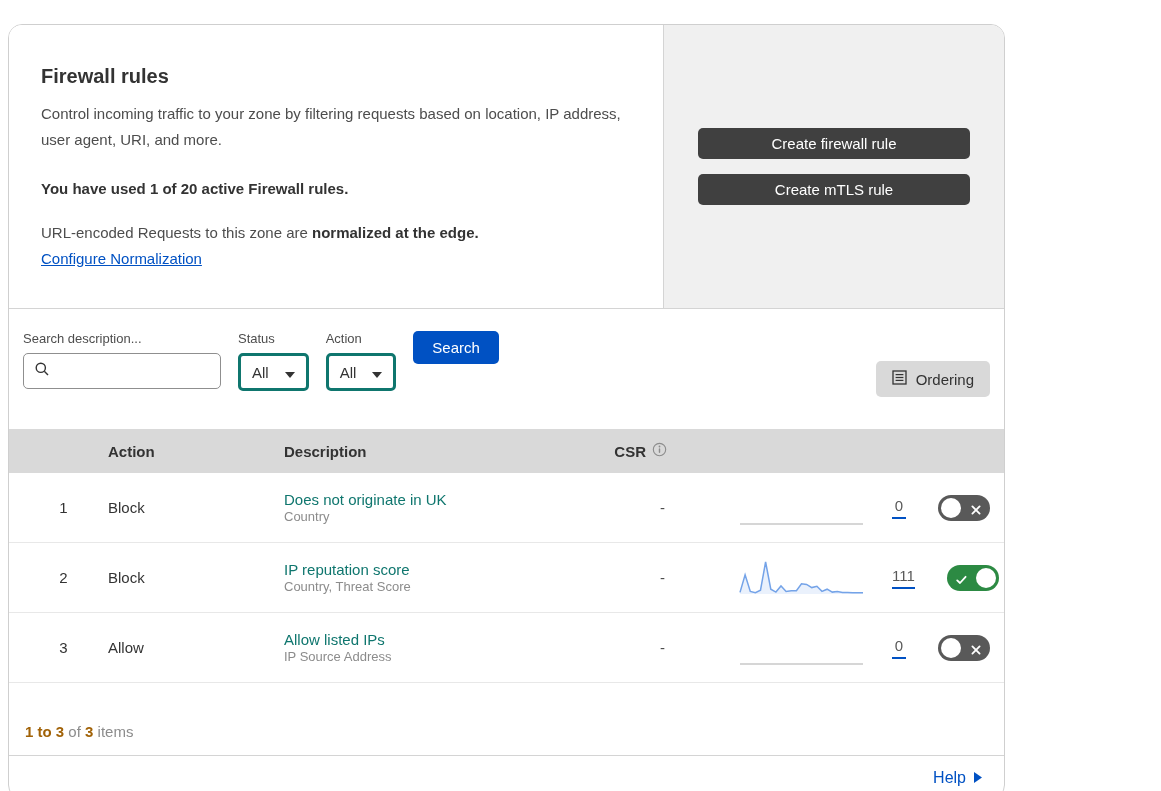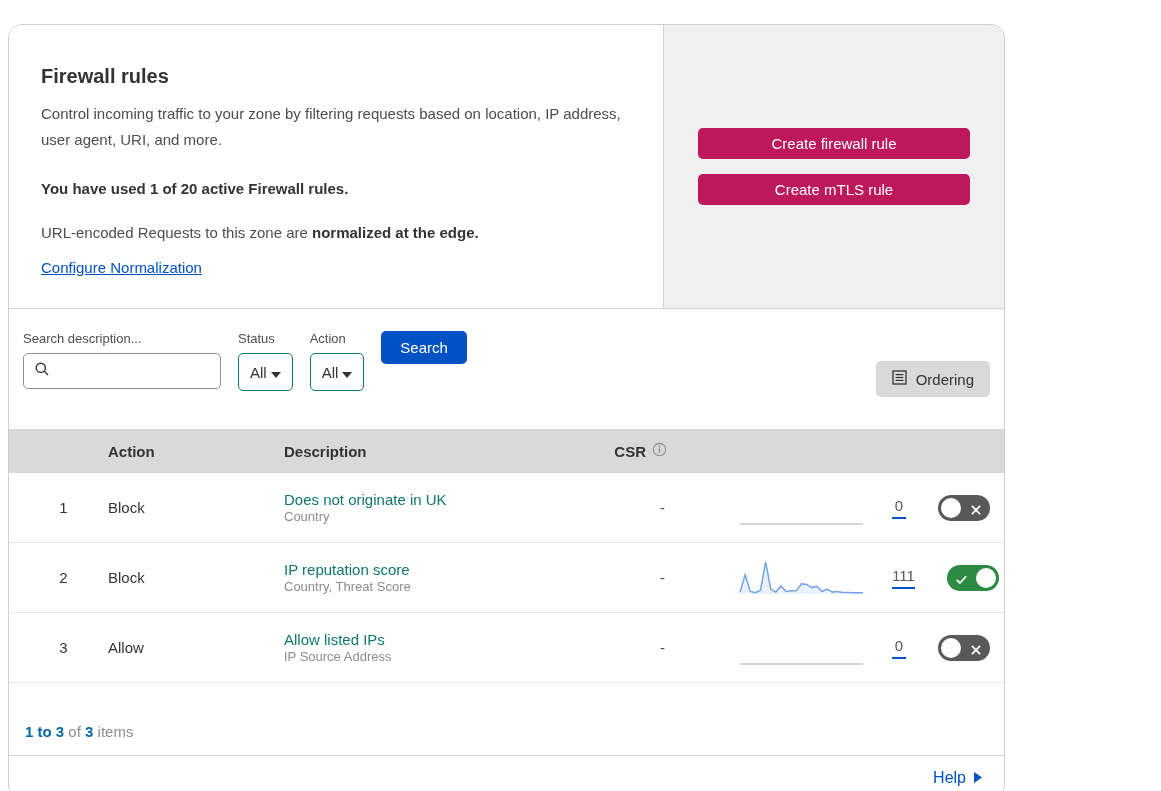--- a/index.html
+++ b/index.html
@@ -14,35 +14,35 @@
   
   .top { display: flex; height: 284px; border-bottom: 1px solid #d4d4d4; }
   .top-left { flex: 1; padding: 28px 32px; border-right: 1px solid #d4d4d4; background: #fff; }
   .top-right { width: 340px; background: #f0f0f0; display: flex; flex-direction: column; align-items: center; justify-content: center; gap: 15px; }
 
   .page-title { font-size: 20px; font-weight: bold; color: #333; margin-top: 12px; }
   .desc { font-size: 15px; color: #4d4d4d; line-height: 1.75; max-width: 700px; margin-top: 13px; }
   .usage { font-size: 15px; font-weight: bold; color: #333; margin-top: 26px; }
   .norm { font-size: 15px; color: #4d4d4d; margin-top: 27px; }
   .norm b { color: #333; }
-  .link { display: inline-block; margin-top: 18px; font-size: 15px; color: #0051c3; text-decoration: underline; cursor: pointer; text-align: center; }
+  .link { display: inline-block; margin-top: 9px; font-size: 15px; color: #0051c3; text-decoration: underline; cursor: pointer; text-align: center; }
 
   .btn-primary {
-    width: 272px; height: 31px; background: #be185d; color: #fff; border: none;
+    width: 272px; height: 31px; background: #404040; color: #fff; border: none;
     border-radius: 5px; font-size: 15px; font-family: inherit; cursor: pointer;
   }
 
   
   .filters { position: relative; height: 120px; padding: 22px 14px 0; }
   .filter-row { display: flex; align-items: flex-start; gap: 17px; }
   .fgroup { display: flex; flex-direction: column; }
   .flabel { font-size: 13px; color: #4d4d4d; margin-bottom: 7px; }
   .search-box { width: 198px; height: 36px; border: 1px solid #8f8f8f; border-radius: 5px; display: flex; align-items: center; padding: 0 10px; gap: 8px; background: #fff; }
   .search-box input { border: none; outline: none; flex: 1; font-size: 15px; font-family: inherit; min-width: 0; }
-  .dd { height: 38px; border: 1px solid #0f766e; border-radius: 5px; background: #fff; display: flex; align-items: center; padding: 0 11px; gap: 4px; font-size: 15px; font-family: inherit; color: #333; cursor: pointer; }
+  .dd { height: 38px; border: 3px solid #0f766e; border-radius: 5px; background: #fff; display: flex; align-items: center; padding: 0 11px; gap: 16px; font-size: 15px; font-family: inherit; color: #333; cursor: pointer; }
   .btn-search { height: 33px; padding: 0 19px; background: #0051c3; color: #fff; border: none; border-radius: 5px; font-size: 15px; font-family: inherit; cursor: pointer; margin-bottom: 1px; }
   .btn-ordering {
     position: absolute; right: 14px; top: 52px; height: 36px; padding: 0 16px;
     background: #d9d9d9; border: none; border-radius: 5px; font-size: 15px; font-family: inherit; color: #333;
     display: flex; align-items: center; gap: 9px; cursor: pointer;
   }
 
   
   .grid-cols { display: grid; grid-template-columns: 85px 175px 320px 90px 1fr 212px; align-items: center; }
   .thead { background: #d9d9d9; height: 44px; font-size: 15px; font-weight: bold; color: #333; }
@@ -68,21 +68,21 @@
   .toggle.off .knob { left: 3px; }
   .toggle.off .t-x { position: absolute; right: 8px; top: 7px; }
   .toggle.on { background: #2c8a43; }
   .toggle.on .knob { right: 3px; }
   .toggle.on .t-check { position: absolute; left: 8px; top: 7px; }
 
   .icon-btn { width: 38px; height: 38px; background: #dcdcdc; border: none; border-radius: 5px; display: flex; align-items: center; justify-content: center; cursor: pointer; flex: none; }
 
   
   .summary { height: 73px; padding: 40px 16px 0; font-size: 15px; color: #8c8c8c; border-bottom: 1px solid #d4d4d4; }
-  .summary b { color: #0369a1; }
+  .summary b { color: #a16207; }
   .help-row { height: 44px; display: flex; align-items: center; justify-content: flex-end; padding-right: 22px; }
   .help-link { display: flex; align-items: center; gap: 8px; font-size: 16px; color: #0051c3; text-decoration: none; cursor: pointer; }
 </style>
 </head>
 <body>
 
 <div class="card">
 
   <div class="top">
     <div class="top-left">

